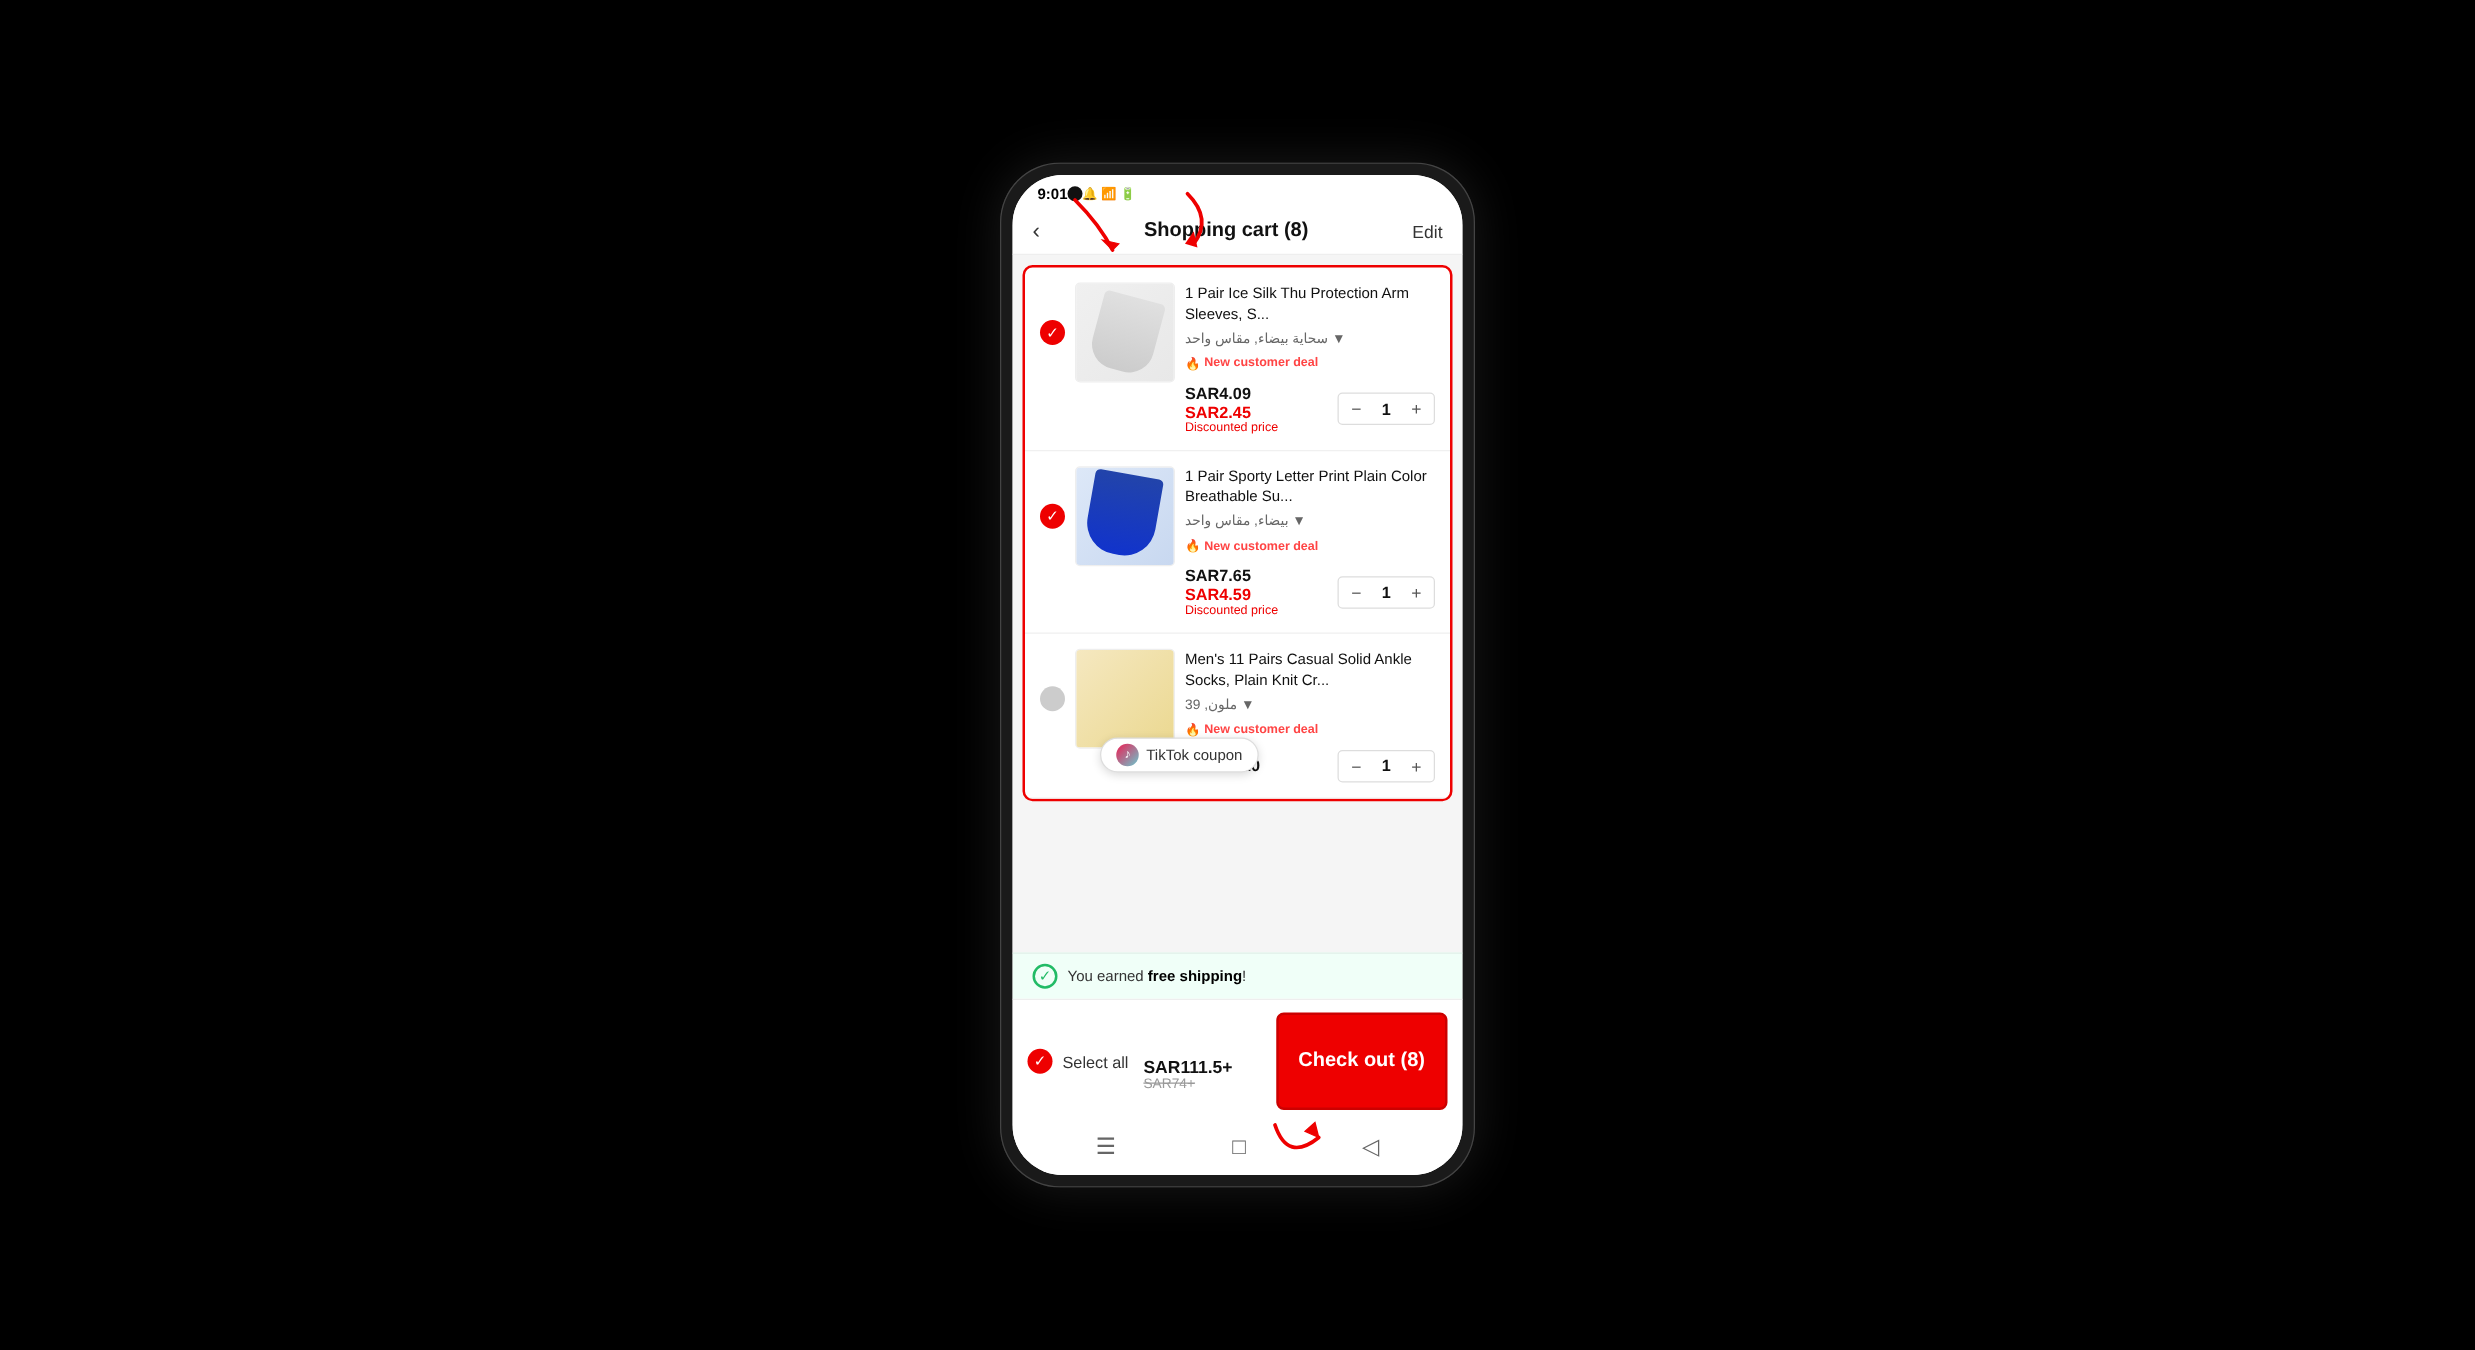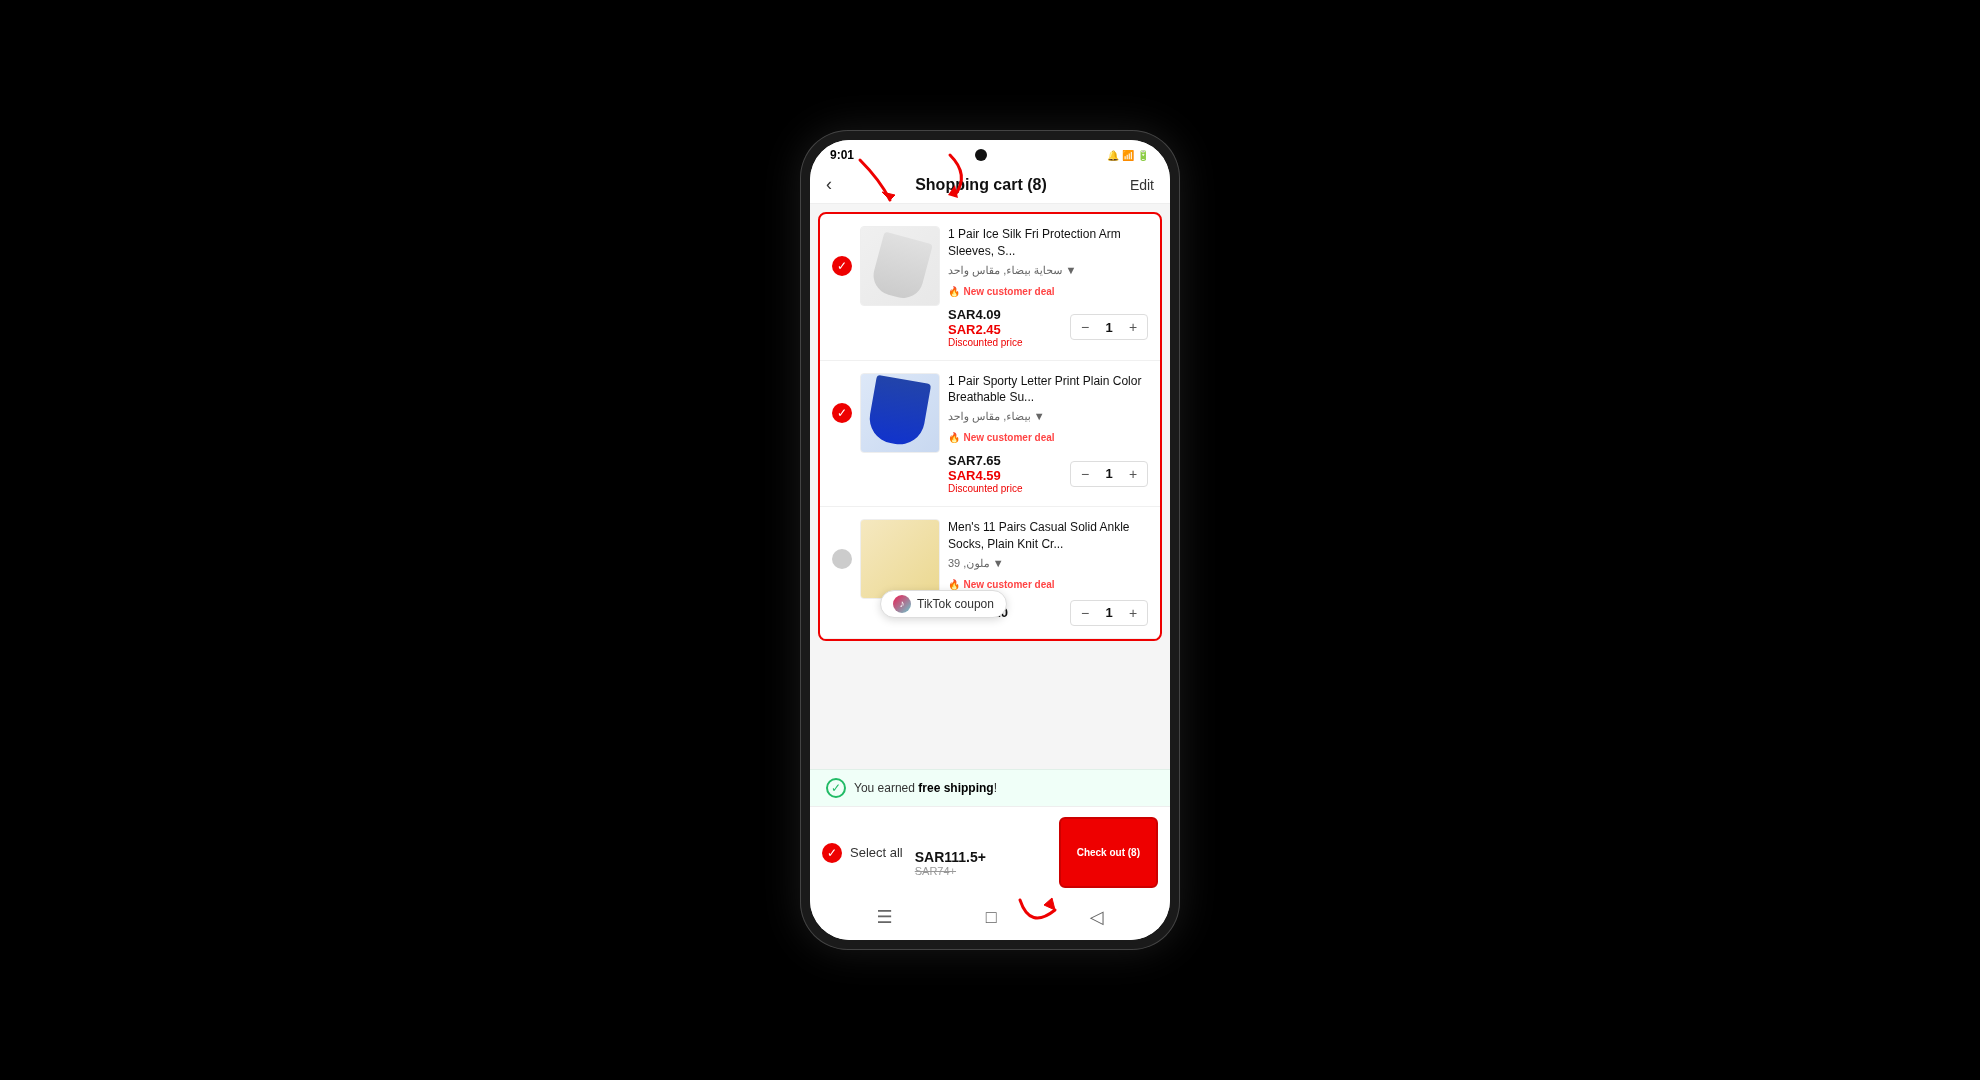--- a/index.html
+++ b/index.html
@@ -29,21 +29,20 @@
       background: #fff;
       border-radius: 40px;
       overflow: hidden;
       display: flex;
       flex-direction: column;
     }
 
     
     .status-bar {
       display: flex;
-      justify-content: space-between;
       align-items: center;
       padding: 8px 20px 4px;
       font-size: 11px;
       font-weight: 600;
       background: #fff;
       flex-shrink: 0;
     }
     .status-time { font-size: 12px; font-weight: 700; }
     .status-icons { display: flex; gap: 4px; align-items: center; font-size: 10px; }
     .camera-notch {
@@ -318,21 +317,21 @@
     }
     .total-price { font-size: 14px; font-weight: 700; color: #111; margin-top: 20px; }
     .savings { font-size: 11px; color: #999; text-decoration: line-through; }
 
     .checkout-btn {
       background: #e00;
       color: #fff;
       border: none;
       border-radius: 6px;
       padding: 28px 16px;
-      font-size: 10px;
+      font-size: 16px;
       font-weight: 700;
       cursor: pointer;
       white-space: nowrap;
       border: 2px solid #cc0000;
     }
 
     
     .nav-bar {
       display: flex;
       justify-content: space-around;
@@ -364,21 +363,21 @@
     <div class="cart-content">
 
       <div class="cart-section">
 
         <div class="cart-item">
           <div class="item-checkbox">✓</div>
           <div class="item-image">
             <div class="arm-sleeve-1"></div>
           </div>
           <div class="item-details">
-            <div class="item-name">1 Pair Ice Silk Fri Protection Arm Sleeves, S...</div>
+            <div class="item-name">1 Pair Ice Silk Thu Protection Arm Sleeves, S...</div>
             <div class="item-variant">
               <span>سحاية بيضاء, مقاس واحد ▼</span>
             </div>
             <div class="new-customer-deal">
               <span class="fire-icon">🔥</span>
               <span>New customer deal</span>
             </div>
             <div class="price-row">
               <div class="price-block">
                 <div class="original-price">SAR4.09</div>

